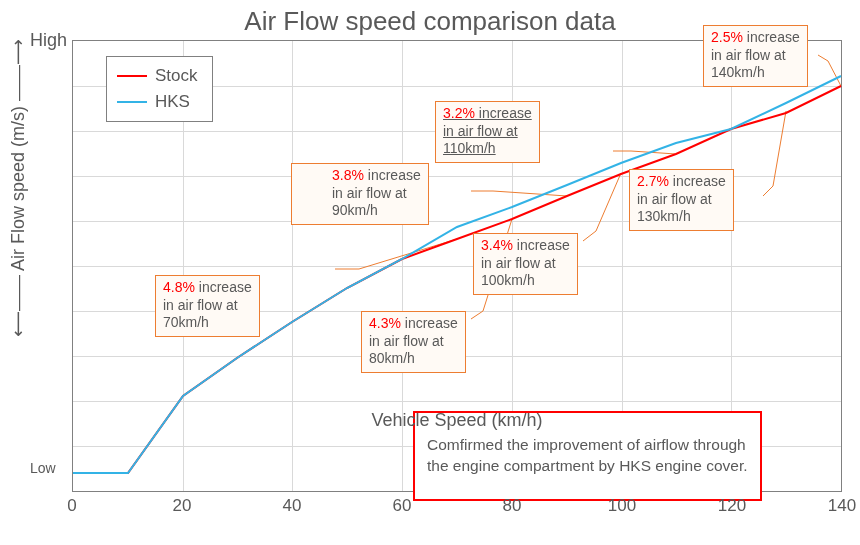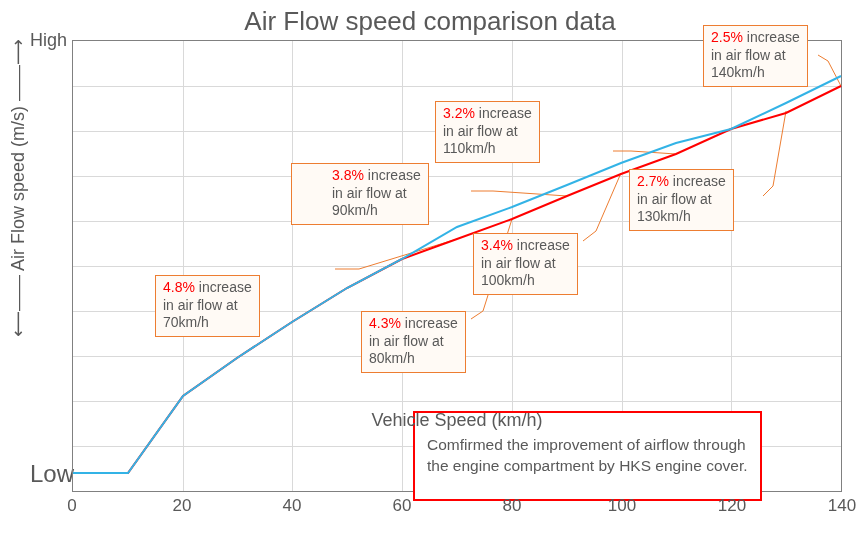--- a/index.html
+++ b/index.html
@@ -64,21 +64,21 @@
     position: absolute;
     left: 30px;
     top: 30px;
     font-size: 18px;
     color: #595959;
   }
   .yaxis-low {
     position: absolute;
     left: 30px;
     top: 460px;
-    font-size: 24px;
+    font-size: 14px;
     color: #595959;
   }
   .xaxis-ticks {
     position: absolute;
     left: 72px;
     top: 496px;
     width: 770px;
     height: 20px;
   }
   .xtick {
@@ -199,27 +199,37 @@
 
       <polyline points="0,432 55,432 110,355 164,317 219,281 274,247 329,218 384,198 439,178 494,155 548,133 603,113 658,88 713,72 768,45" fill="none" stroke="#ff0000" stroke-width="2"></polyline>
 
       <polyline points="0,432 55,432 110,355 164,317 219,281 274,247 329,218 384,186 439,166 494,144 548,122 603,102 658,88 713,62 768,35" fill="none" stroke="#33b3e6" stroke-width="2"></polyline>
     </svg>
 
     <div class="annot" style="left:82px; top:202px;margin-top:32px;"><span class="pct">4.8%</span><span> increase<br>in air flow at<br>70km/h</span></div>
     <div class="annot" style="left:288px; top:270px;"><span class="pct">4.3%</span><span> increase<br>in air flow at<br>80km/h</span></div>
     <div class="annot" style="left:218px; top:122px;padding-left:40px;"><span class="pct">3.8%</span><span> increase<br>in air flow at<br>90km/h</span></div>
     <div class="annot" style="left:400px; top:192px;"><span class="pct">3.4%</span><span> increase<br>in air flow at<br>100km/h</span></div>
-    <div class="annot" style="left:362px; top:60px;"><span class="pct">3.2%</span><span> increase<br>in air flow at<br>110km/h</span></div>
+    <div class="annot" style="left:362px; top:60px;text-decoration:underline;"><span class="pct">3.2%</span><span> increase<br>in air flow at<br>110km/h</span></div>
     <div class="annot" style="left:556px; top:128px;"><span class="pct">2.7%</span><span> increase<br>in air flow at<br>130km/h</span></div>
     <div class="annot" style="left:630px; top:-36px;margin-top:20px;"><span class="pct">2.5%</span><span> increase<br>in air flow at<br>140km/h</span></div>
 
     <div class="caption-box" style="left:340px; top:370px;">Comfirmed the improvement of airflow through<br>the engine compartment by HKS engine cover.</div>
   </div>
 
+  <div class="legend">
+    <div class="legend-row">
+      <span class="legend-swatch" style="border-color:#ff0000"></span>
+      <span>Stock</span>
+    </div>
+    <div class="legend-row">
+      <span class="legend-swatch" style="border-color:#33b3e6"></span>
+      <span>HKS</span>
+    </div>
+  </div>
 
   <div class="xaxis-ticks">
     <span class="xtick" style="left:0%">0</span>
     <span class="xtick" style="left:14.2857%">20</span>
     <span class="xtick" style="left:28.5714%">40</span>
     <span class="xtick" style="left:42.8571%">60</span>
     <span class="xtick" style="left:57.1429%">80</span>
     <span class="xtick" style="left:71.4286%">100</span>
     <span class="xtick" style="left:85.7143%">120</span>
     <span class="xtick" style="left:100%">140</span>

